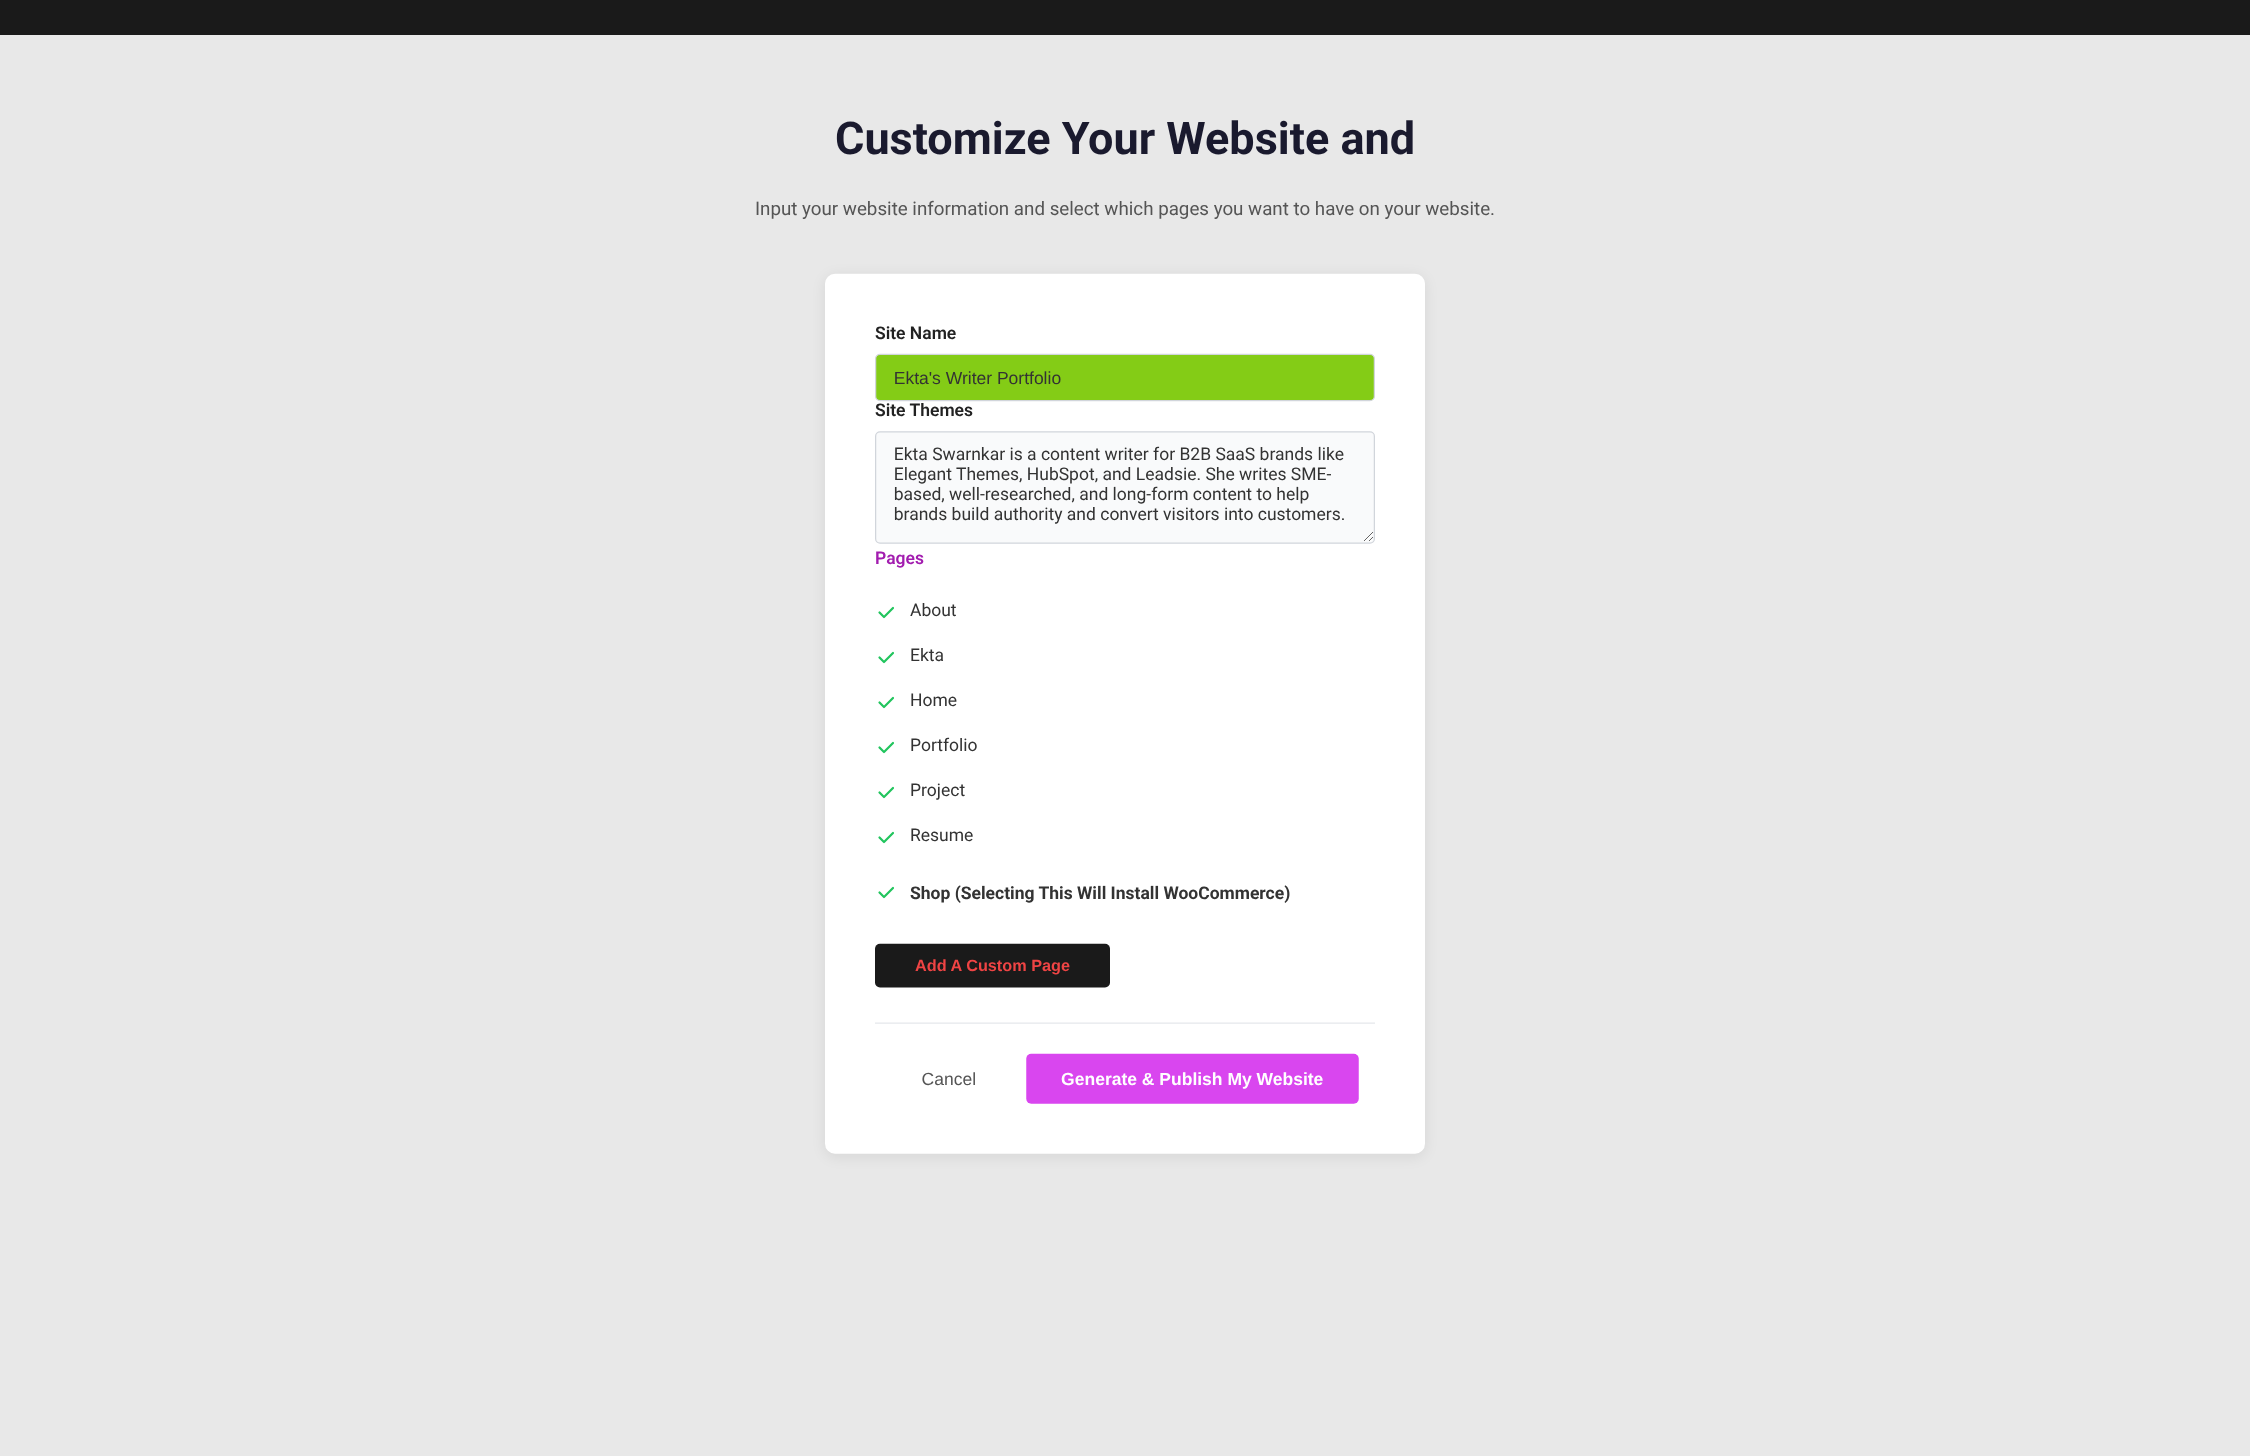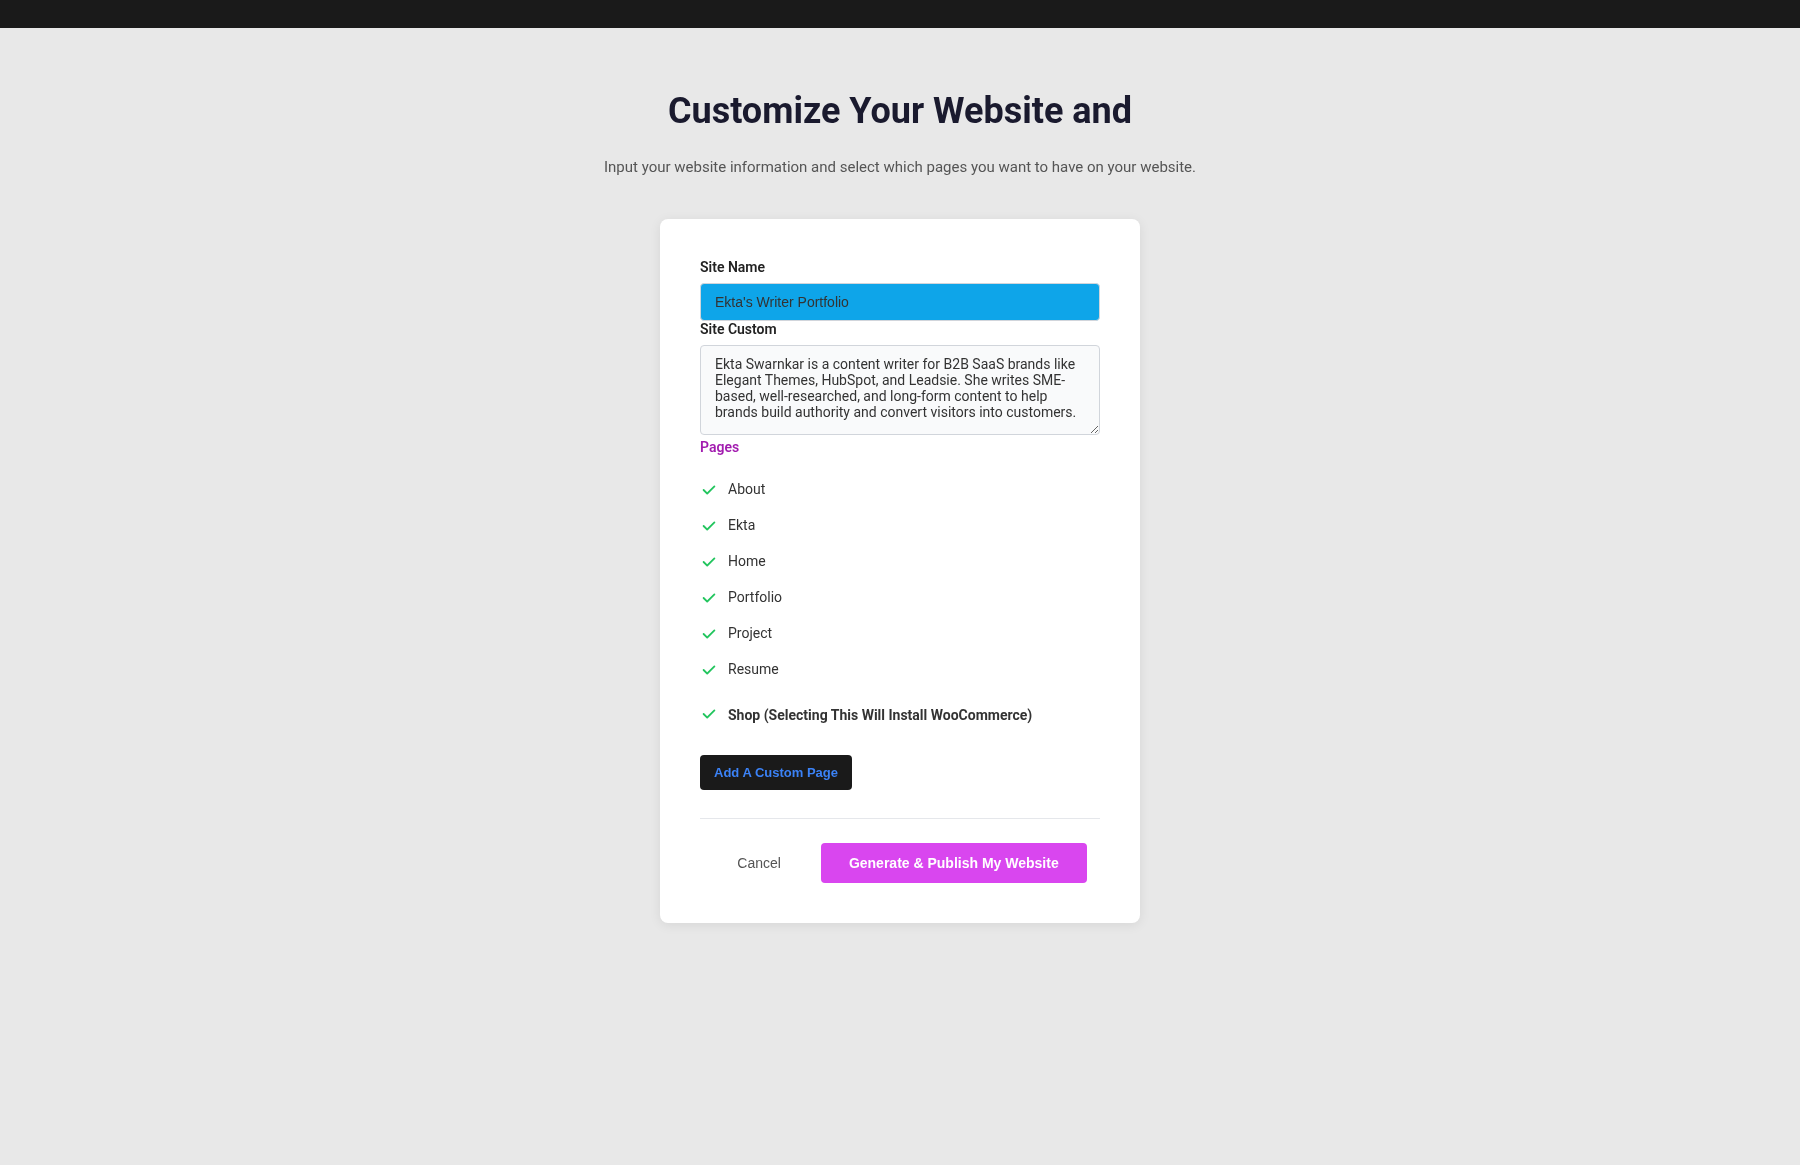--- a/index.html
+++ b/index.html
@@ -64,21 +64,21 @@
       display: block;
     }
 
     .text-input {
       width: 100%;
       padding: 10px 14px;
       border: 1px solid #d1d5db;
       border-radius: 4px;
       font-size: 14px;
       color: #333;
-      background: #0ea5e9;
+      background: #84cc16;
       outline: none;
     }
 
     .textarea-input {
       width: 100%;
       padding: 10px 14px;
       border: 1px solid #d1d5db;
       border-radius: 4px;
       font-size: 14px;
       color: #333;
@@ -171,23 +171,23 @@
       margin-top: 2px;
     }
 
     .page-item-label {
       font-size: 14px;
       color: #333;
     }
 
     .add-custom-btn {
       background: #1a1a1a;
-      color: #3b82f6;
-      border: none;
-      padding: 10px 14px;
+      color: #ef4444;
+      border: none;
+      padding: 10px 32px;
       border-radius: 4px;
       font-size: 13px;
       font-weight: 600;
       cursor: pointer;
       margin-top: 8px;
       margin-bottom: 28px;
     }
 
     .action-row {
       display: flex;
@@ -238,21 +238,21 @@
   </p>
 
   <div class="card">
 
     <div class="field-group">
       <label class="field-label">Site Name</label>
       <input class="text-input" type="text" value="Ekta's Writer Portfolio" style="">
     </div>
 
     <div class="field-group">
-      <label class="field-label">Site Custom</label>
+      <label class="field-label">Site Themes</label>
       <textarea class="textarea-input" style="">Ekta Swarnkar is a content writer for B2B SaaS brands like Elegant Themes, HubSpot, and Leadsie. She writes SME-based, well-researched, and long-form content to help brands build authority and convert visitors into customers.</textarea>
     </div>
 
 
     <div class="field-group">
       <span class="pages-section-label">Pages</span>
 
       <div class="pages-grid">
 
         <div class="page-item">

